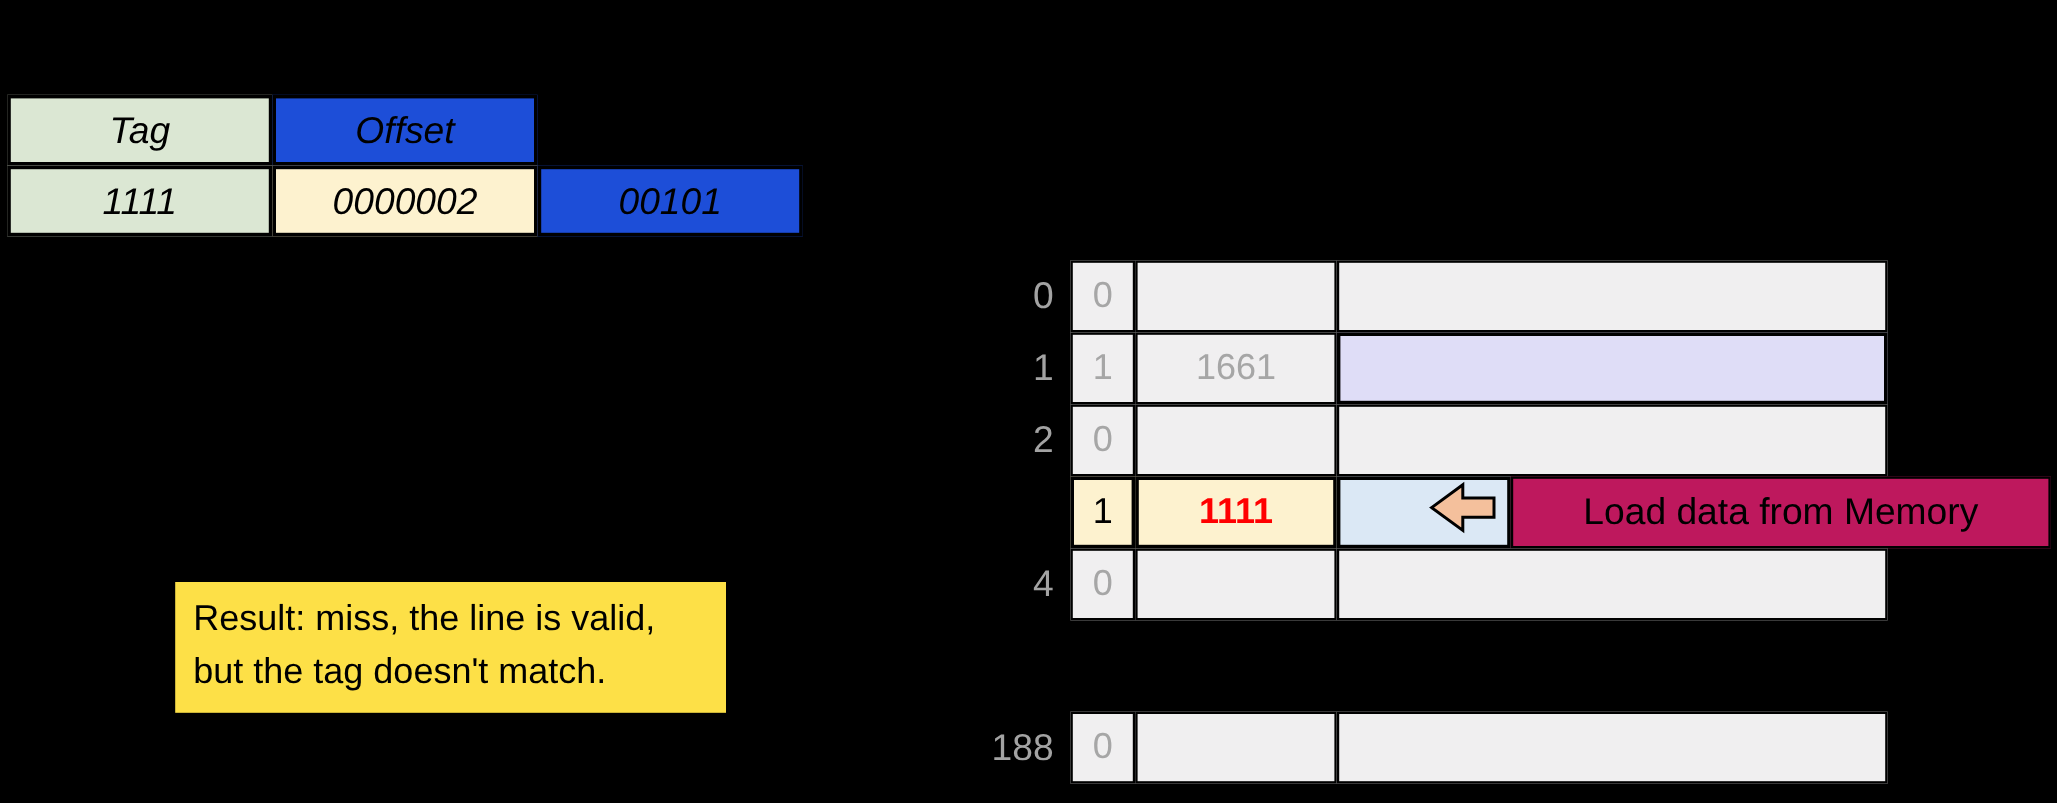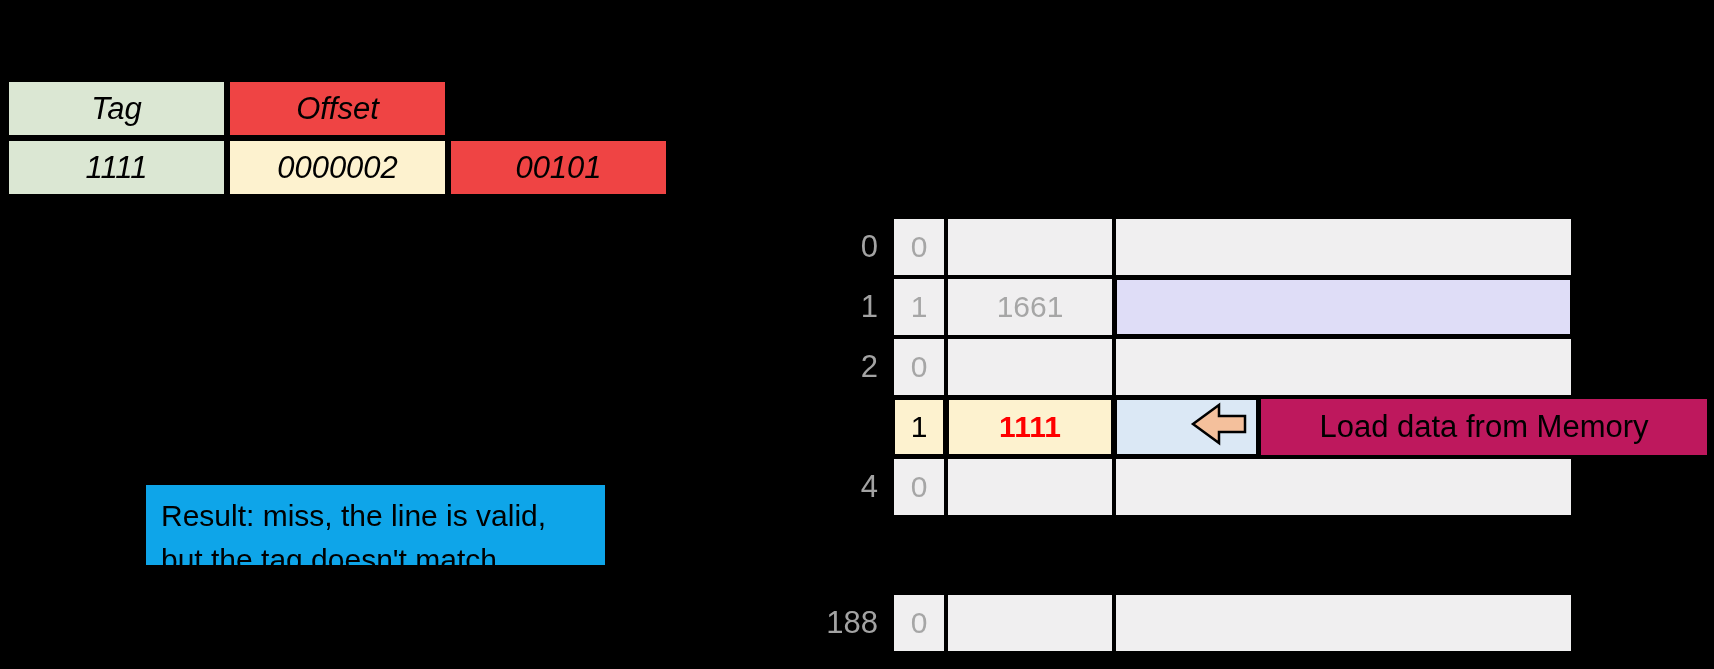--- a/index.html
+++ b/index.html
@@ -20,27 +20,27 @@
   .addr-row { display: flex; font-style: italic; }
   .addr-cell {
     width: 215px; height: 53px;
     display: flex; align-items: center; justify-content: center;
     font-size: 31px;
     border: 3px solid #000;
     box-sizing: content-box;
   }
   .c-green { background: #dbe7d3; }
   .c-cream { background: #fdf2cf; }
-  .c-pink  { background: #ef4444; }
+  .c-pink  { background: #1d4ed8; }
 
   
   .result-box {
     position: absolute; left: 146px; top: 485px;
-    width: 459px; height: 80px;
-    background: #0ea5e9;
+    width: 459px; height: 109px;
+    background: #fde047;
     box-sizing: border-box;
     padding: 9px 0 0 15px;
     font-size: 30px; line-height: 44px;
   }
   .result-box div { white-space: nowrap; }
 
   
   .cache-table { position: absolute; left: 812px; top: 217px; }
   .cache-row { display: flex; height: 60px; }
   .row-label {

